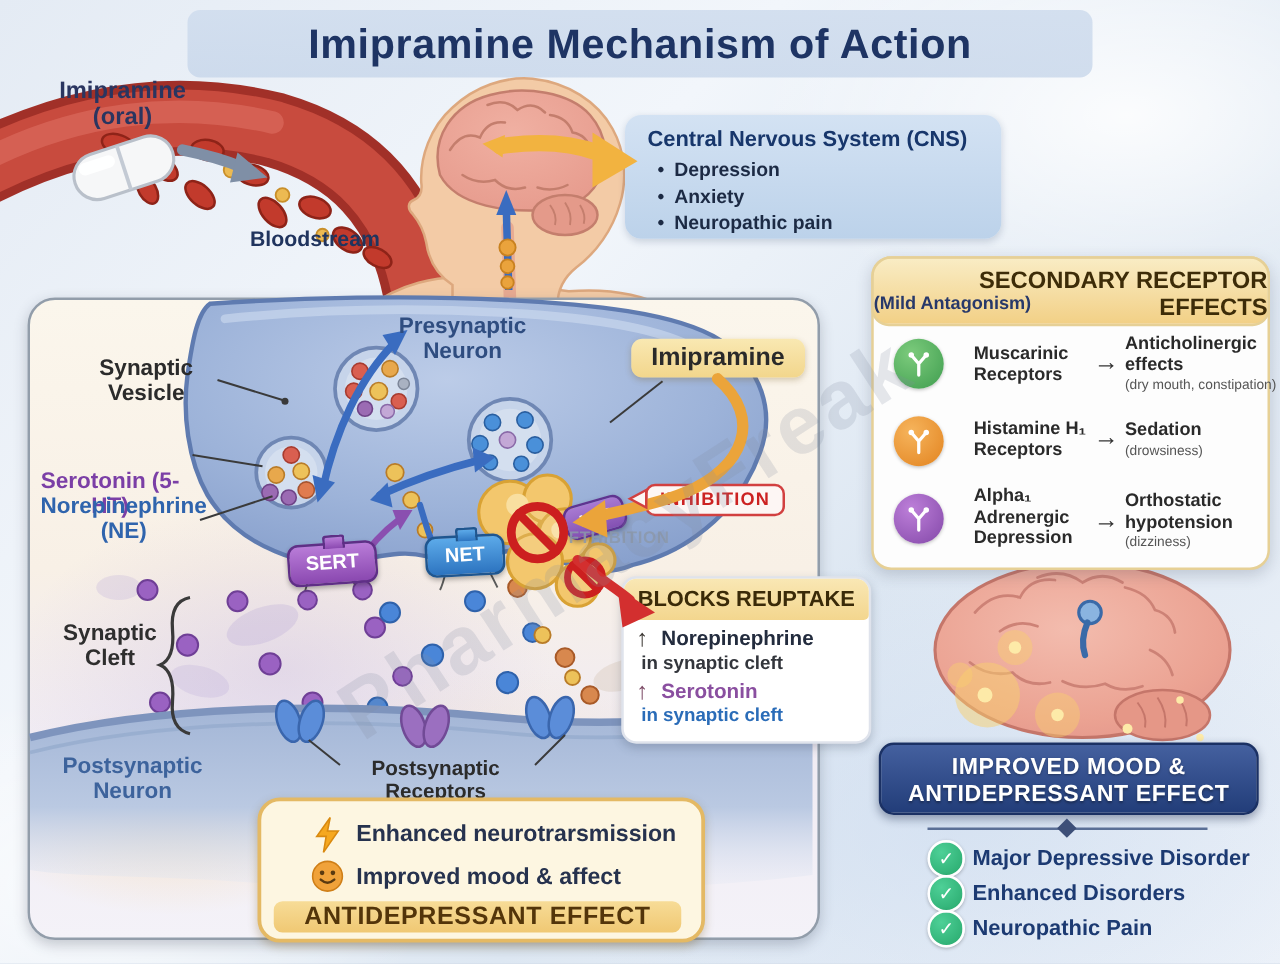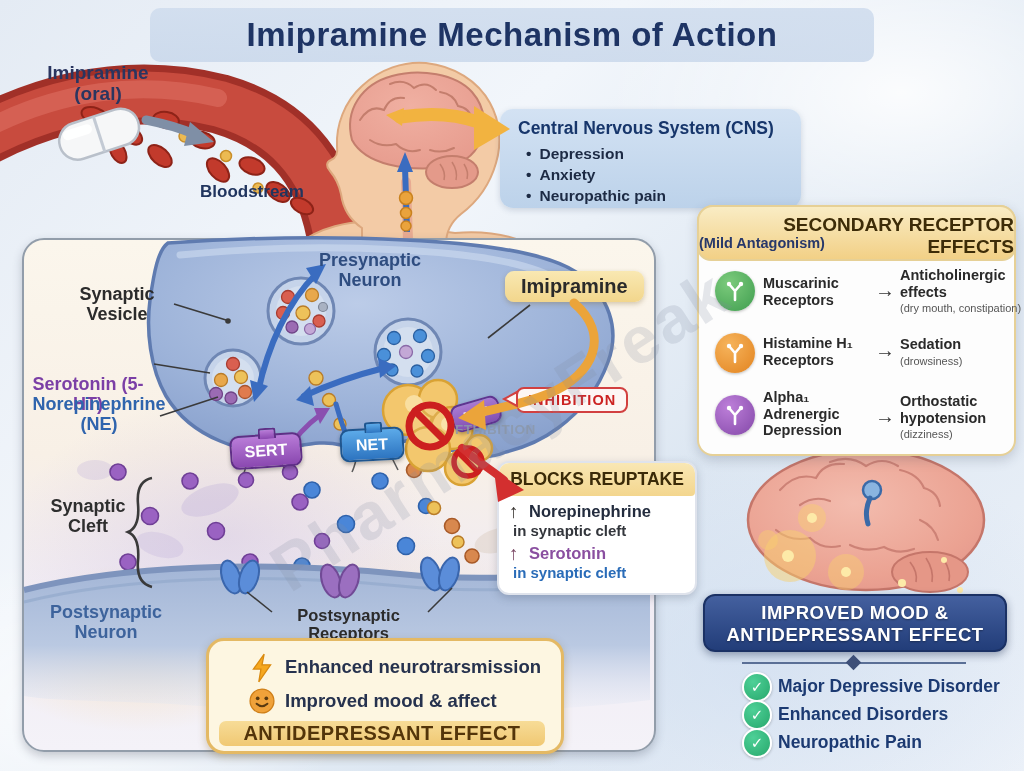--- a/index.html
+++ b/index.html
@@ -16,34 +16,34 @@
     background:linear-gradient(180deg,rgba(208,221,238,.9),rgba(196,212,233,.75));z-index:1;}
   .title{left:0;top:16px;width:1024px;text-align:center;font-size:33px;font-weight:800;
     color:#1e3464;letter-spacing:.5px;z-index:2;}
   .lab{position:absolute;font-weight:800;line-height:1.12;text-align:center;z-index:20;}
   .card{position:absolute;z-index:10;}
   
   .drug-lab{left:28px;top:62px;width:140px;font-size:19px;color:#2a3560;}
   .blood-lab{left:200px;top:182px;width:120px;font-size:17px;color:#20345e;text-align:left;}
   
   .cns{left:500px;top:92px;width:301px;height:99px;border-radius:13px;
-    background:linear-gradient(180deg,#d3e2f3,#bcd2ea);box-shadow:0 2px 6px rgba(40,60,100,.18);margin-top:17px;}
+    background:linear-gradient(180deg,#d3e2f3,#bcd2ea);box-shadow:0 2px 6px rgba(40,60,100,.18);}
   .cns-title{left:18px;top:9px;font-size:17.5px;font-weight:800;color:#17366b;position:absolute;white-space:nowrap;}
   .cns-item{position:absolute;left:26px;font-size:15.5px;font-weight:700;color:#1c2a44;white-space:nowrap;text-align:right;}
   .cns-b{display:inline-block;margin-right:8px;color:#1c2a44;}
   
   .sec{left:697px;top:205px;width:315px;height:247px;border-radius:16px;background:#fdfdfd;
     border:2px solid #e6d096;box-shadow:0 4px 12px rgba(60,70,90,.22);}
   .sec-head{position:absolute;left:-2px;top:-2px;width:315px;height:52px;border:2px solid #e6d096;
     border-radius:16px 16px 14px 14px;background:linear-gradient(180deg,#f9ecc4,#f2d086);}
   .sec-t1{position:absolute;left:0;top:7px;width:100%;text-align:right;font-size:19px;font-weight:800;color:#3d2c08;}
   .sec-t2{position:absolute;left:0;top:28px;width:100%;text-align:left;font-size:14.5px;font-weight:800;color:#27386a;}
   .ric{position:absolute;width:40px;height:40px;border-radius:50%;display:flex;align-items:center;justify-content:center;box-shadow:0 1px 3px rgba(0,0,0,.25);}
   .ric svg{position:static;}
-  .rname{position:absolute;width:116px;font-size:14.5px;font-weight:800;color:#2a2a2a;line-height:1.14;}
+  .rname{position:absolute;width:116px;font-size:14.5px;font-weight:800;color:#2a2a2a;line-height:1.14;margin-left:16px;}
   .rarr{position:absolute;font-size:20px;font-weight:700;color:#333;}
   .reff{position:absolute;width:116px;font-size:14.5px;font-weight:800;color:#2a2a2a;line-height:1.14;}
   .rnote{position:absolute;width:130px;font-size:11px;font-weight:400;color:#555;line-height:1.1;}
   
   .panel{left:22px;top:238px;width:630px;height:510px;border-radius:22px;
     border:2.5px solid #929daa;box-shadow:0 4px 10px rgba(50,60,80,.25);
     background:
       radial-gradient(220px 120px at 18% 80%, rgba(247,205,130,.4), transparent 70%),
       radial-gradient(260px 150px at 60% 78%, rgba(250,225,170,.35), transparent 70%),
       radial-gradient(300px 190px at 32% 58%, rgba(185,165,215,.28), transparent 72%),

